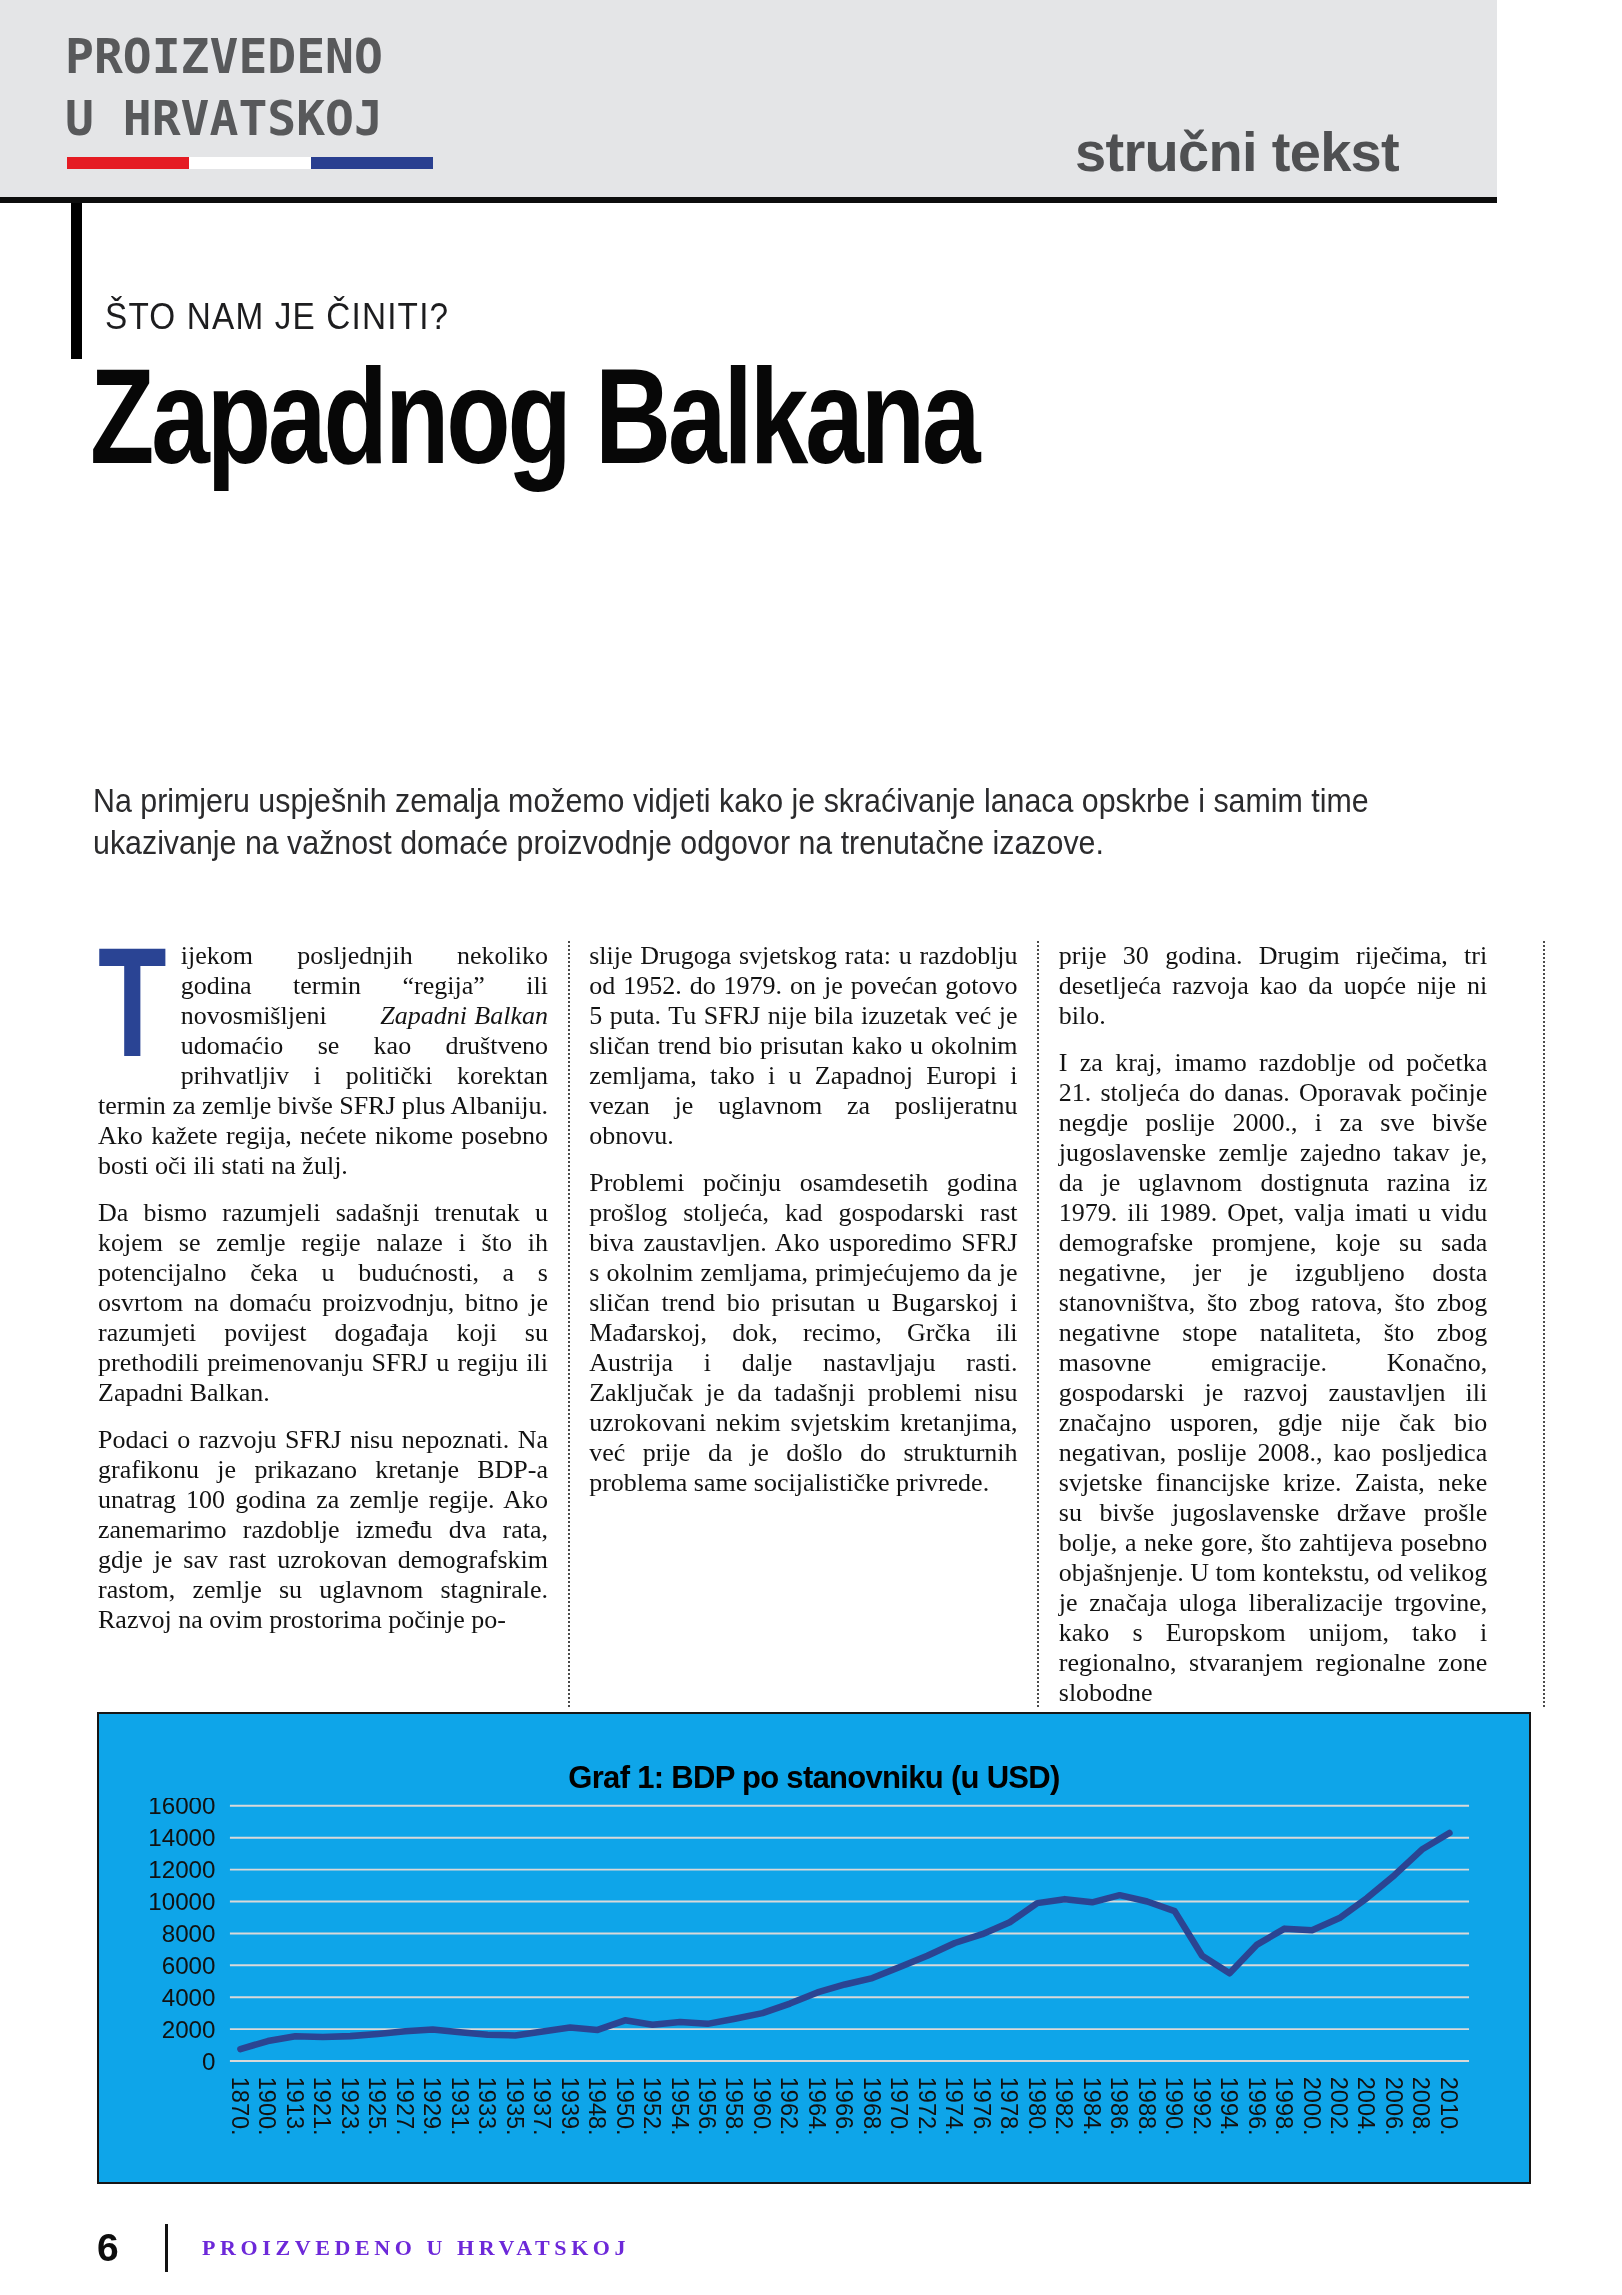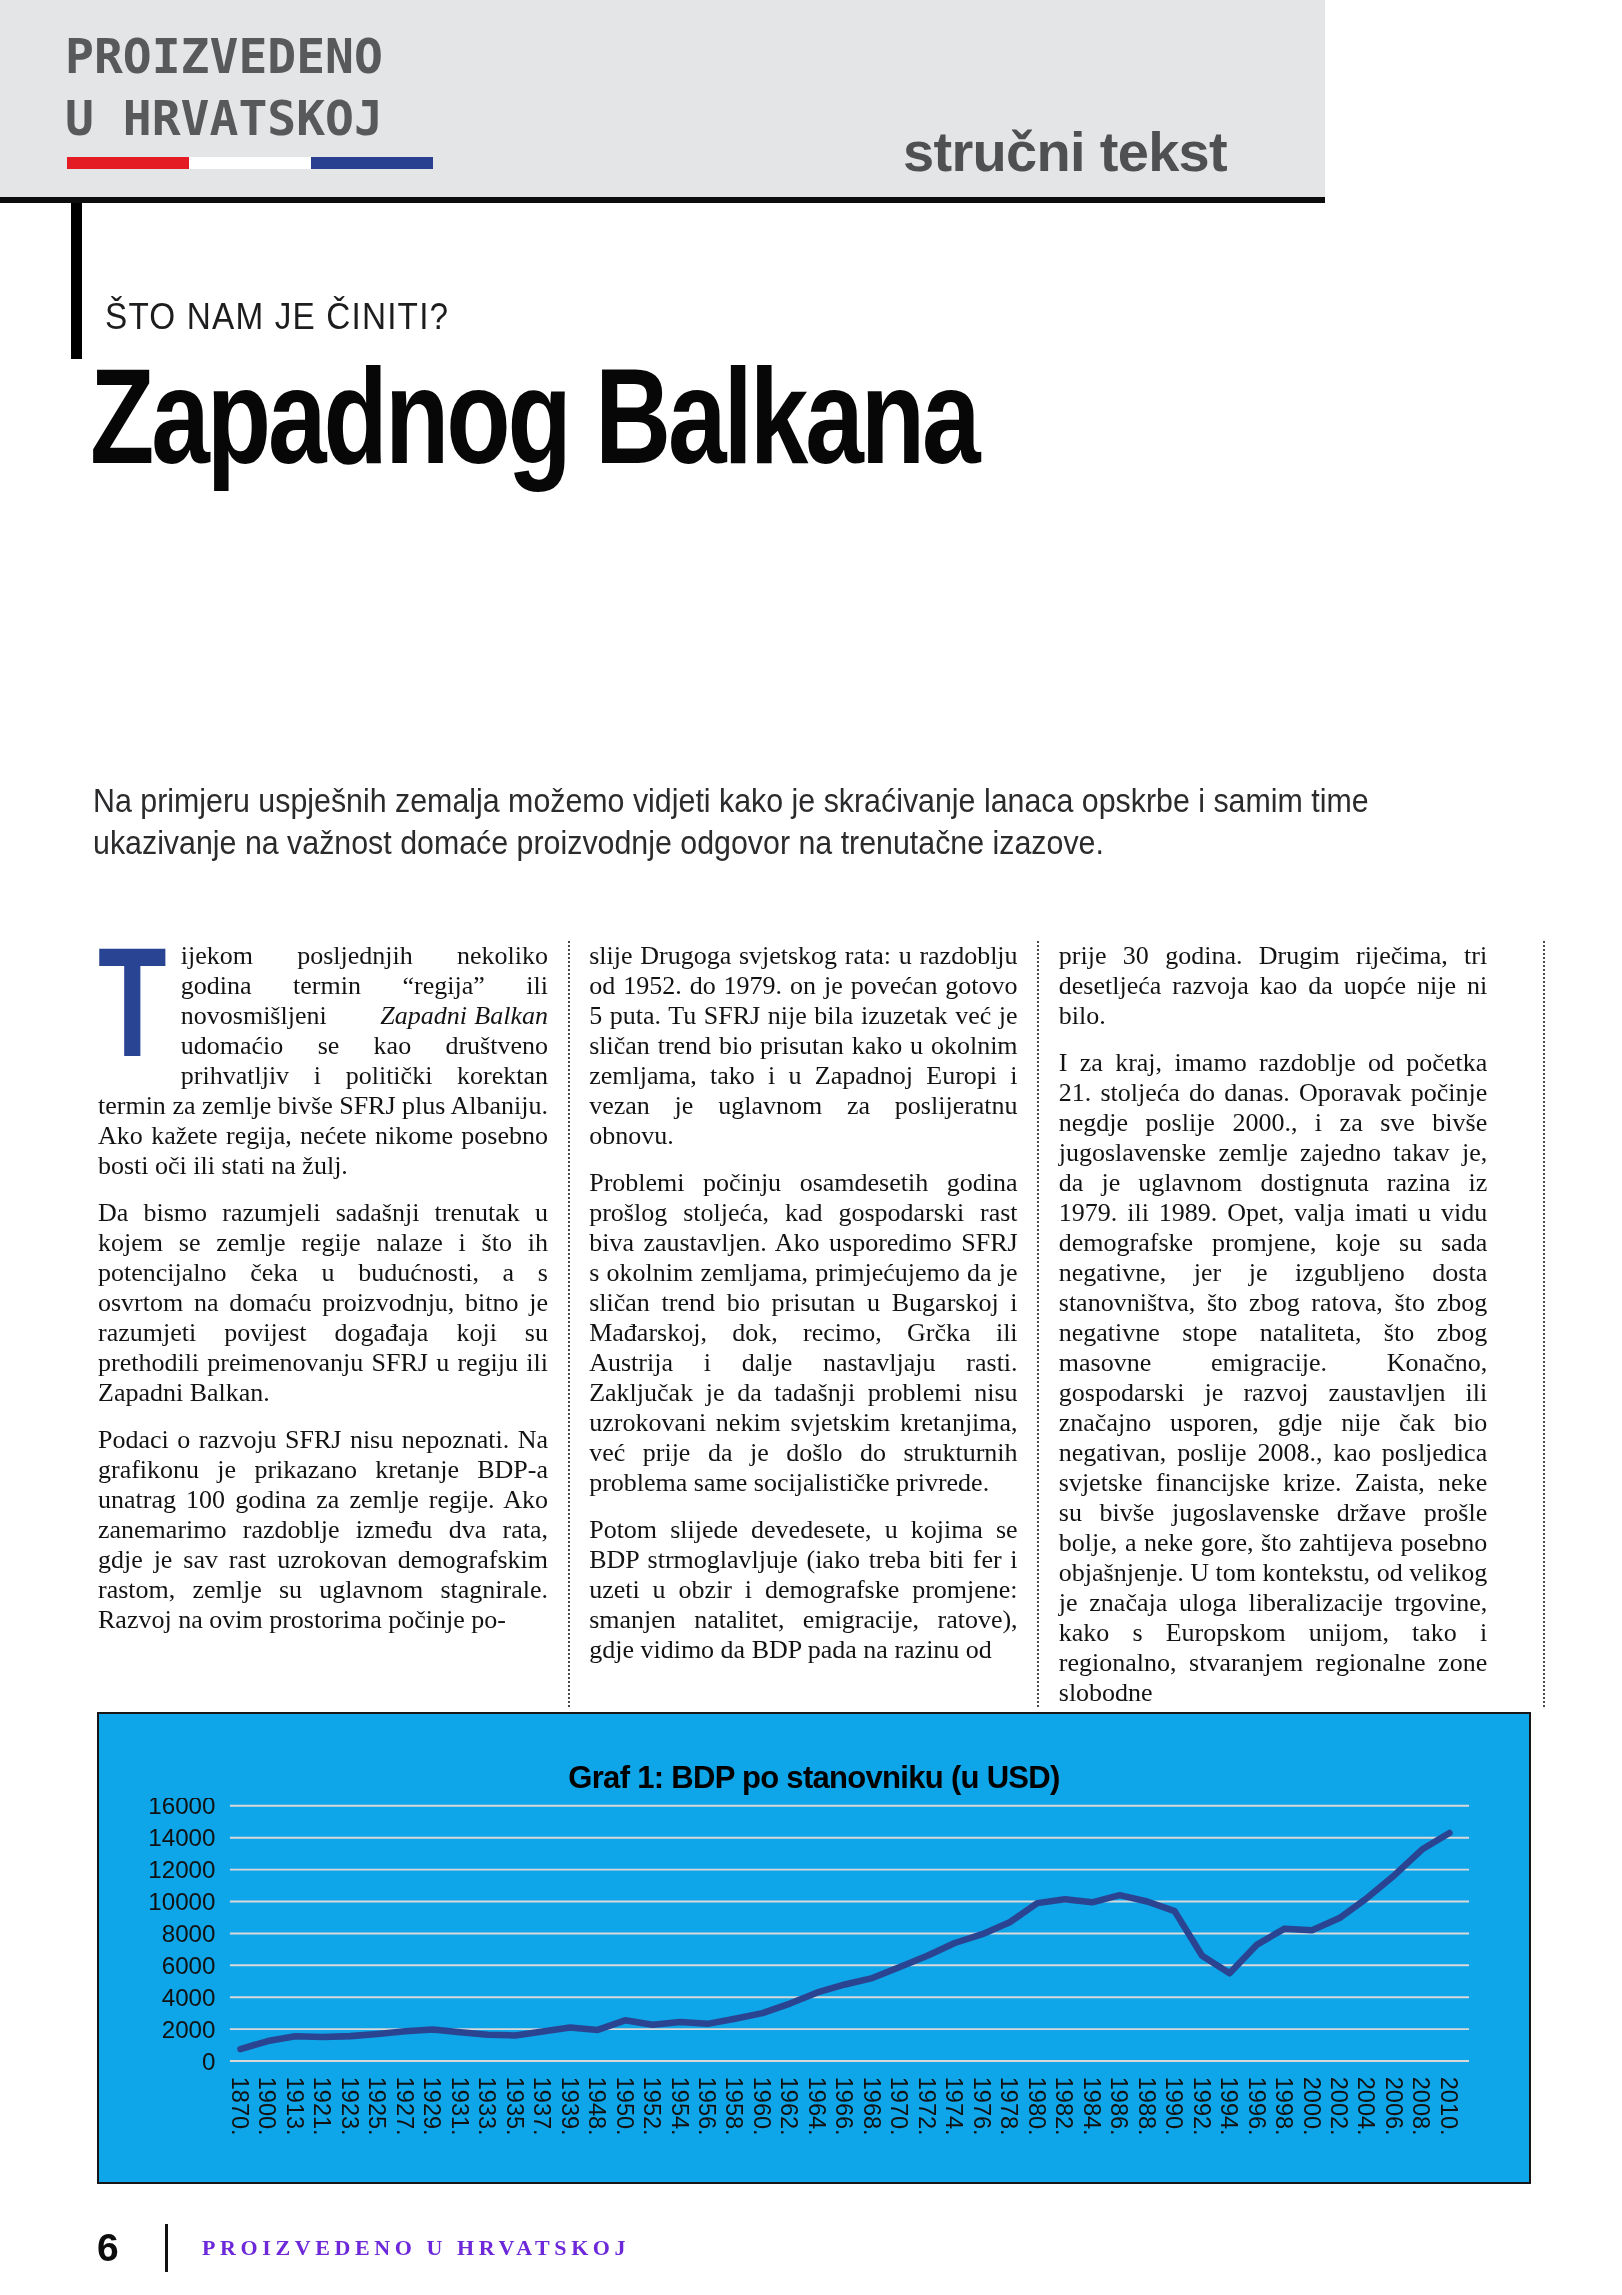--- a/index.html
+++ b/index.html
@@ -3,21 +3,21 @@
 <meta charset="utf-8">
 <style>
   * { box-sizing: border-box; }
   html,body { margin:0; padding:0; }
   body {
     width:1623px; height:2295px; position:relative; background:#ffffff;
     font-family:"Liberation Sans", sans-serif; overflow:hidden;
   }
   
   .header-band {
-    position:absolute; left:0; top:0; width:1325px; height:203px;
+    position:absolute; left:0; top:0; width:1497px; height:203px;
     background:#e4e5e7; border-bottom:6.5px solid #0d0d0d;
   }
   .logo {
     position:absolute; left:65px; top:25px;
     font-family:"DejaVu Sans Mono", monospace; font-weight:bold;
     color:#58595b; font-size:48px; line-height:62px; letter-spacing:0px;
     white-space:nowrap;
   }
   .logo-flag {
     position:absolute; left:67px; top:157px; width:366px; height:11.8px;
@@ -118,21 +118,20 @@
 
 <div class="columns">
   <div class="col">
       <p><span class="dropcap" style="color: rgb(42, 68, 148);">T</span><span>ijekom posljednjih nekoliko godina termin “regija” ili novosmišljeni </span><em>Zapadni Balkan</em><span> udomaćio se kao društveno prihvatljiv i politički korektan termin za zemlje bivše SFRJ plus Albaniju. Ako kažete regija, nećete nikome posebno bosti oči ili stati na žulj.</span></p>
       <p><span>Da bismo razumjeli sadašnji trenutak u kojem se zemlje regije nalaze i što ih potencijalno čeka u budućnosti, a s osvrtom na domaću proizvodnju, bitno je razumjeti povijest događaja koji su prethodili preimenovanju SFRJ u regiju ili Zapadni Balkan.</span></p>
       <p><span>Podaci o razvoju SFRJ nisu nepoznati. Na grafikonu je prikazano kretanje BDP-a unatrag 100 godina za zemlje regije. Ako zanemarimo razdoblje između dva rata, gdje je sav rast uzrokovan demografskim rastom, zemlje su uglavnom stagnirale. Razvoj na ovim prostorima počinje po-</span></p>
     </div>
   <div class="col">
       <p><span>slije Drugoga svjetskog rata: u razdoblju od 1952. do 1979. on je povećan gotovo 5 puta. Tu SFRJ nije bila izuzetak već je sličan trend bio prisutan kako u okolnim zemljama, tako i u Zapadnoj Europi i vezan je uglavnom za poslijeratnu obnovu.</span></p>
       <p><span>Problemi počinju osamdesetih godina prošlog stoljeća, kad gospodarski rast biva zaustavljen. Ako usporedimo SFRJ s okolnim zemljama, primjećujemo da je sličan trend bio prisutan u Bugarskoj i Mađarskoj, dok, recimo, Grčka ili Austrija i dalje nastavljaju rasti. Zaključak je da tadašnji problemi nisu uzrokovani nekim svjetskim kretanjima, već prije da je došlo do strukturnih problema same socijalističke privrede.</span></p>
-      <p><span>Potom slijede devedesete, u kojima se BDP strmoglavljuje (iako treba biti fer i uzeti u obzir i demografske promjene: smanjen natalitet, emigracije, ratove), gdje vidimo da BDP pada na razinu od</span></p>
     </div>
   <div class="col">
       <p><span>prije 30 godina. Drugim riječima, tri desetljeća razvoja kao da uopće nije ni bilo.</span></p>
       <p><span>I za kraj, imamo razdoblje od početka 21. stoljeća do danas. Oporavak počinje negdje poslije 2000., i za sve bivše jugoslavenske zemlje zajedno takav je, da je uglavnom dostignuta razina iz 1979. ili 1989. Opet, valja imati u vidu demografske promjene, koje su sada negativne, jer je izgubljeno dosta stanovništva, što zbog ratova, što zbog negativne stope nataliteta, što zbog masovne emigracije. Konačno, gospodarski je razvoj zaustavljen ili značajno usporen, gdje nije čak bio negativan, poslije 2008., kao posljedica svjetske financijske krize. Zaista, neke su bivše jugoslavenske države prošle bolje, a neke gore, što zahtijeva posebno objašnjenje. U tom kontekstu, od velikog je značaja uloga liberalizacije trgovine, kako s Europskom unijom, tako i regionalno, stvaranjem regionalne zone slobodne</span></p>
     </div>
 </div>
 
 <div class="chart-box">
   <div class="chart-title">Graf 1: BDP po stanovniku (u USD)</div>
   <svg id="chart-svg" class="chart-svg" width="1387" height="386" viewBox="0 0 2120 590" xmlns="http://www.w3.org/2000/svg">

